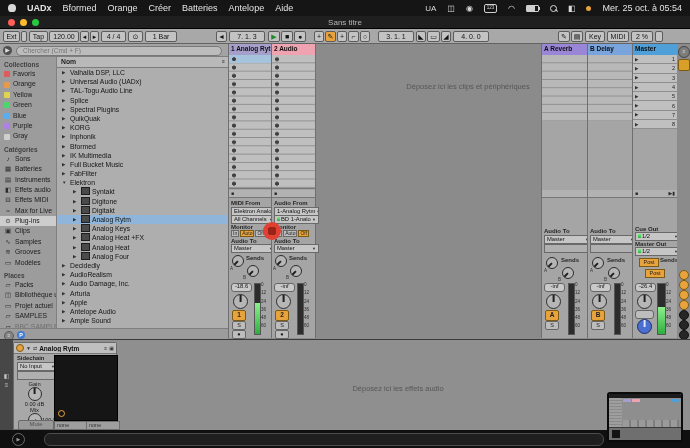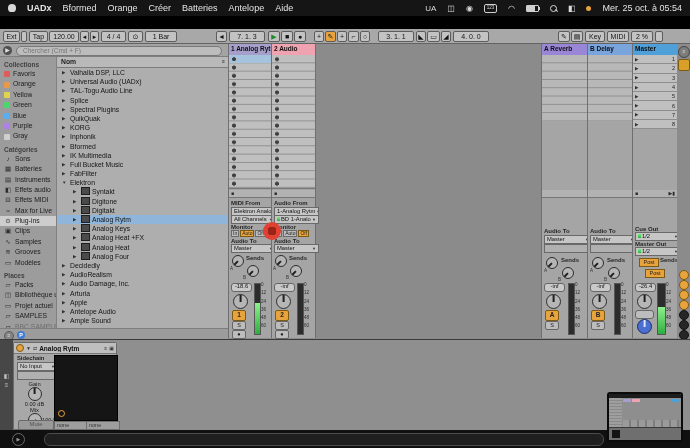--- a/index.html
+++ b/index.html
@@ -172,20 +172,26 @@
     <span class="ric">◉</span>
     <span class="chip123">123</span>
     <span class="ric">◠</span>
     <span class="batt"></span>
     <span class="mag"></span>
     <span class="ric">◧</span>
     <span class="odot"></span>
     <span>Mer. 25 oct. à 05:54</span>
   </div>
 
+  <div id="titlebar" class="b">
+    <span class="tl" style="left:8px;background:#ff5f57"></span>
+    <span class="tl" style="left:20px;background:#febc2e"></span>
+    <span class="tl" style="left:32px;background:#28c840"></span>
+    <span class="t">Sans titre</span>
+  </div>
 
   <div id="transport" class="b">
     <div class="tbox" style="left:3px;width:17px">Ext</div>
     <div class="tbox" style="left:21px;width:6px"></div>
     <div class="tbox" style="left:29px;width:19px">Tap</div>
     <div class="tbox" style="left:49px;width:30px">120.00</div>
     <div class="tbox" style="left:80px;width:9px">◂</div>
     <div class="tbox" style="left:90px;width:9px">▸</div>
     <div class="tbox" style="left:101px;width:25px">4 / 4</div>
     <div class="tbox" style="left:128px;width:15px">⊙</div>
@@ -350,20 +356,21 @@
       <div class="vrow"><span class="dis">▶</span><span>Antelope Audio</span></div>
       <div class="vrow"><span class="dis">▶</span><span>Ample Sound</span></div>
     </div>
     <div id="bfoot" class="b">
       <span class="c1">≡</span>
       <span class="c2">P</span>
     </div>
   </div>
 
   <div id="session" class="b">
+    <div class="drophint" style="left:90px;top:38px;width:300px">Déposez ici les clips et périphériques</div>
 
     <div class="col" style="left:0;width:43px">
       <div class="thead" style="background:#a79fcb">1 Analog Rytm</div>
       <div class="slots">
           <div class="slotsel"></div>
         </div>
       <div class="stoprow">■</div>
       <div class="lbl" style="left:2px;top:156px">MIDI From</div>
       <div class="chooser" style="left:2px;top:163px;width:39px">
           <span>Elektron Analog</span>
@@ -655,20 +662,21 @@
           <i style="transform:rotate(-45deg)"></i>
         </div>
       <div class="dval" style="left:26px;top:74px;width:20px">100 %</div>
       <div id="mutebtn">Mute</div>
       <div id="plugarea">
           <span class="dot"></span>
         </div>
       <div class="nonebox" style="left:40px;width:30px">none</div>
       <div class="nonebox" style="left:72px;width:30px">none</div>
     </div>
+    <div class="drophint" style="left:118px;top:44px;width:560px">Déposez ici les effets audio</div>
   </div>
 
   <div id="botbar" class="b">
     <div id="infocirc">▶</div>
     <div id="statuspill"></div>
   </div>
 
   <div id="pip" class="b">
     <div class="tb"></div>
     <div class="sb"></div>

